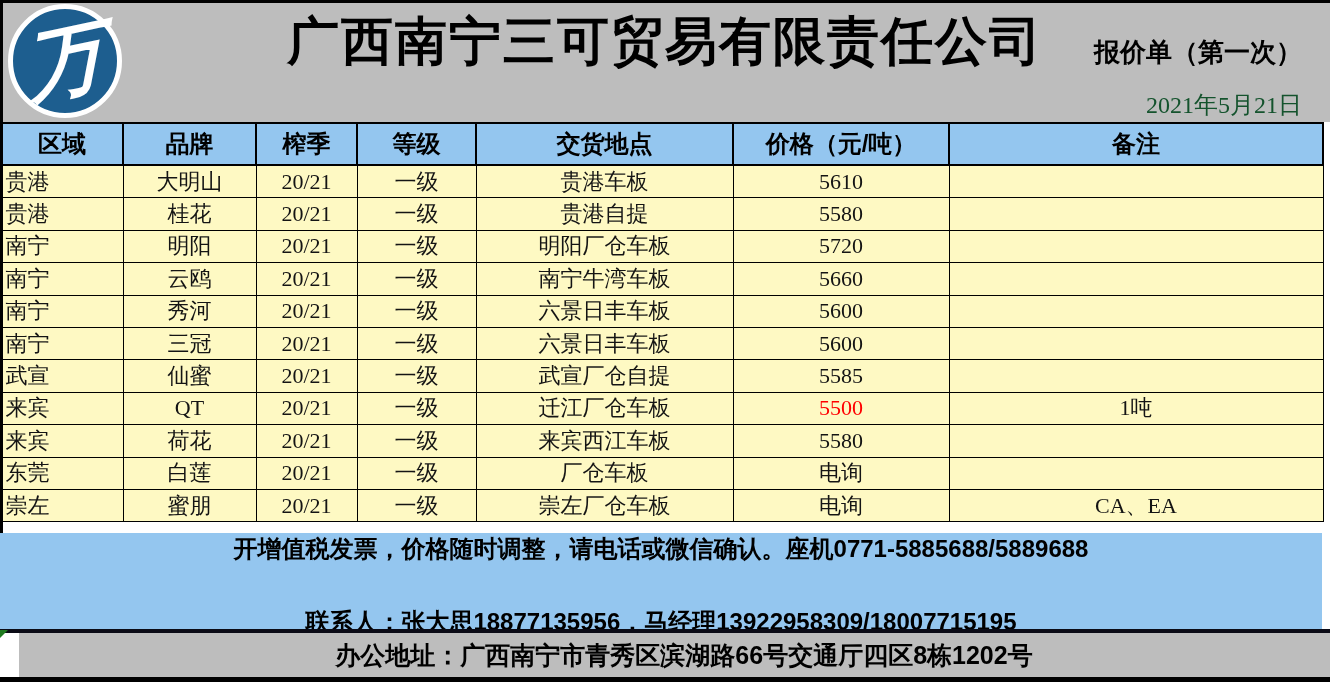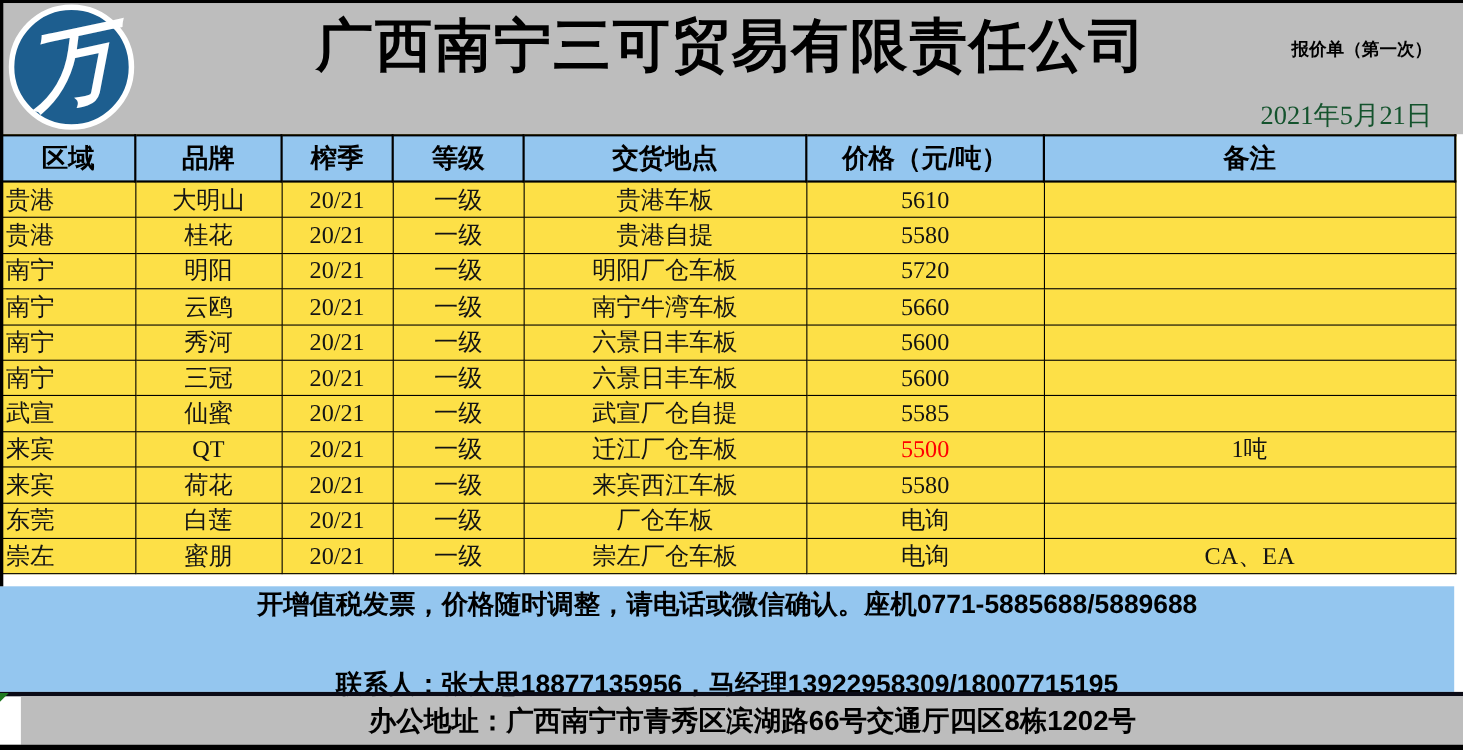--- a/index.html
+++ b/index.html
@@ -28,31 +28,31 @@
     font-family:"DejaVu Serif", serif;font-style:italic;
     transform:rotate(-12deg) skewX(-6deg);user-select:none;
   }
   .company-name{
     position:absolute;left:0;top:4px;width:100%;text-align:center;margin:0;
     font-family:"Liberation Sans", sans-serif;font-weight:bold;
     font-size:52px;letter-spacing:2px;color:#000;white-space:nowrap;
   }
   .doc-title{
     position:absolute;right:28px;top:32px;
-    font-family:"Liberation Sans", sans-serif;font-weight:bold;font-size:16px;color:#000;white-space:nowrap;
+    font-family:"Liberation Sans", sans-serif;font-weight:bold;font-size:26px;color:#000;white-space:nowrap;
   }
   .doc-date{
     position:absolute;right:28px;top:86px;
     font-size:24px;color:#14532d;white-space:nowrap;
   }
 
   
   table.price-table{
     position:absolute;top:122px;left:0;width:1322px;
-    border-collapse:collapse;table-layout:fixed;background:#fde047;
+    border-collapse:collapse;table-layout:fixed;background:#fef9c3;
   }
   .price-table col:nth-child(1){width:122px;}
   .price-table col:nth-child(2){width:133px;}
   .price-table col:nth-child(3){width:101px;}
   .price-table col:nth-child(4){width:119px;}
   .price-table col:nth-child(5){width:257px;}
   .price-table col:nth-child(6){width:216px;}
   .price-table col:nth-child(7){width:374px;}
   .price-table th{
     height:40px;background:var(--accent-blue);

